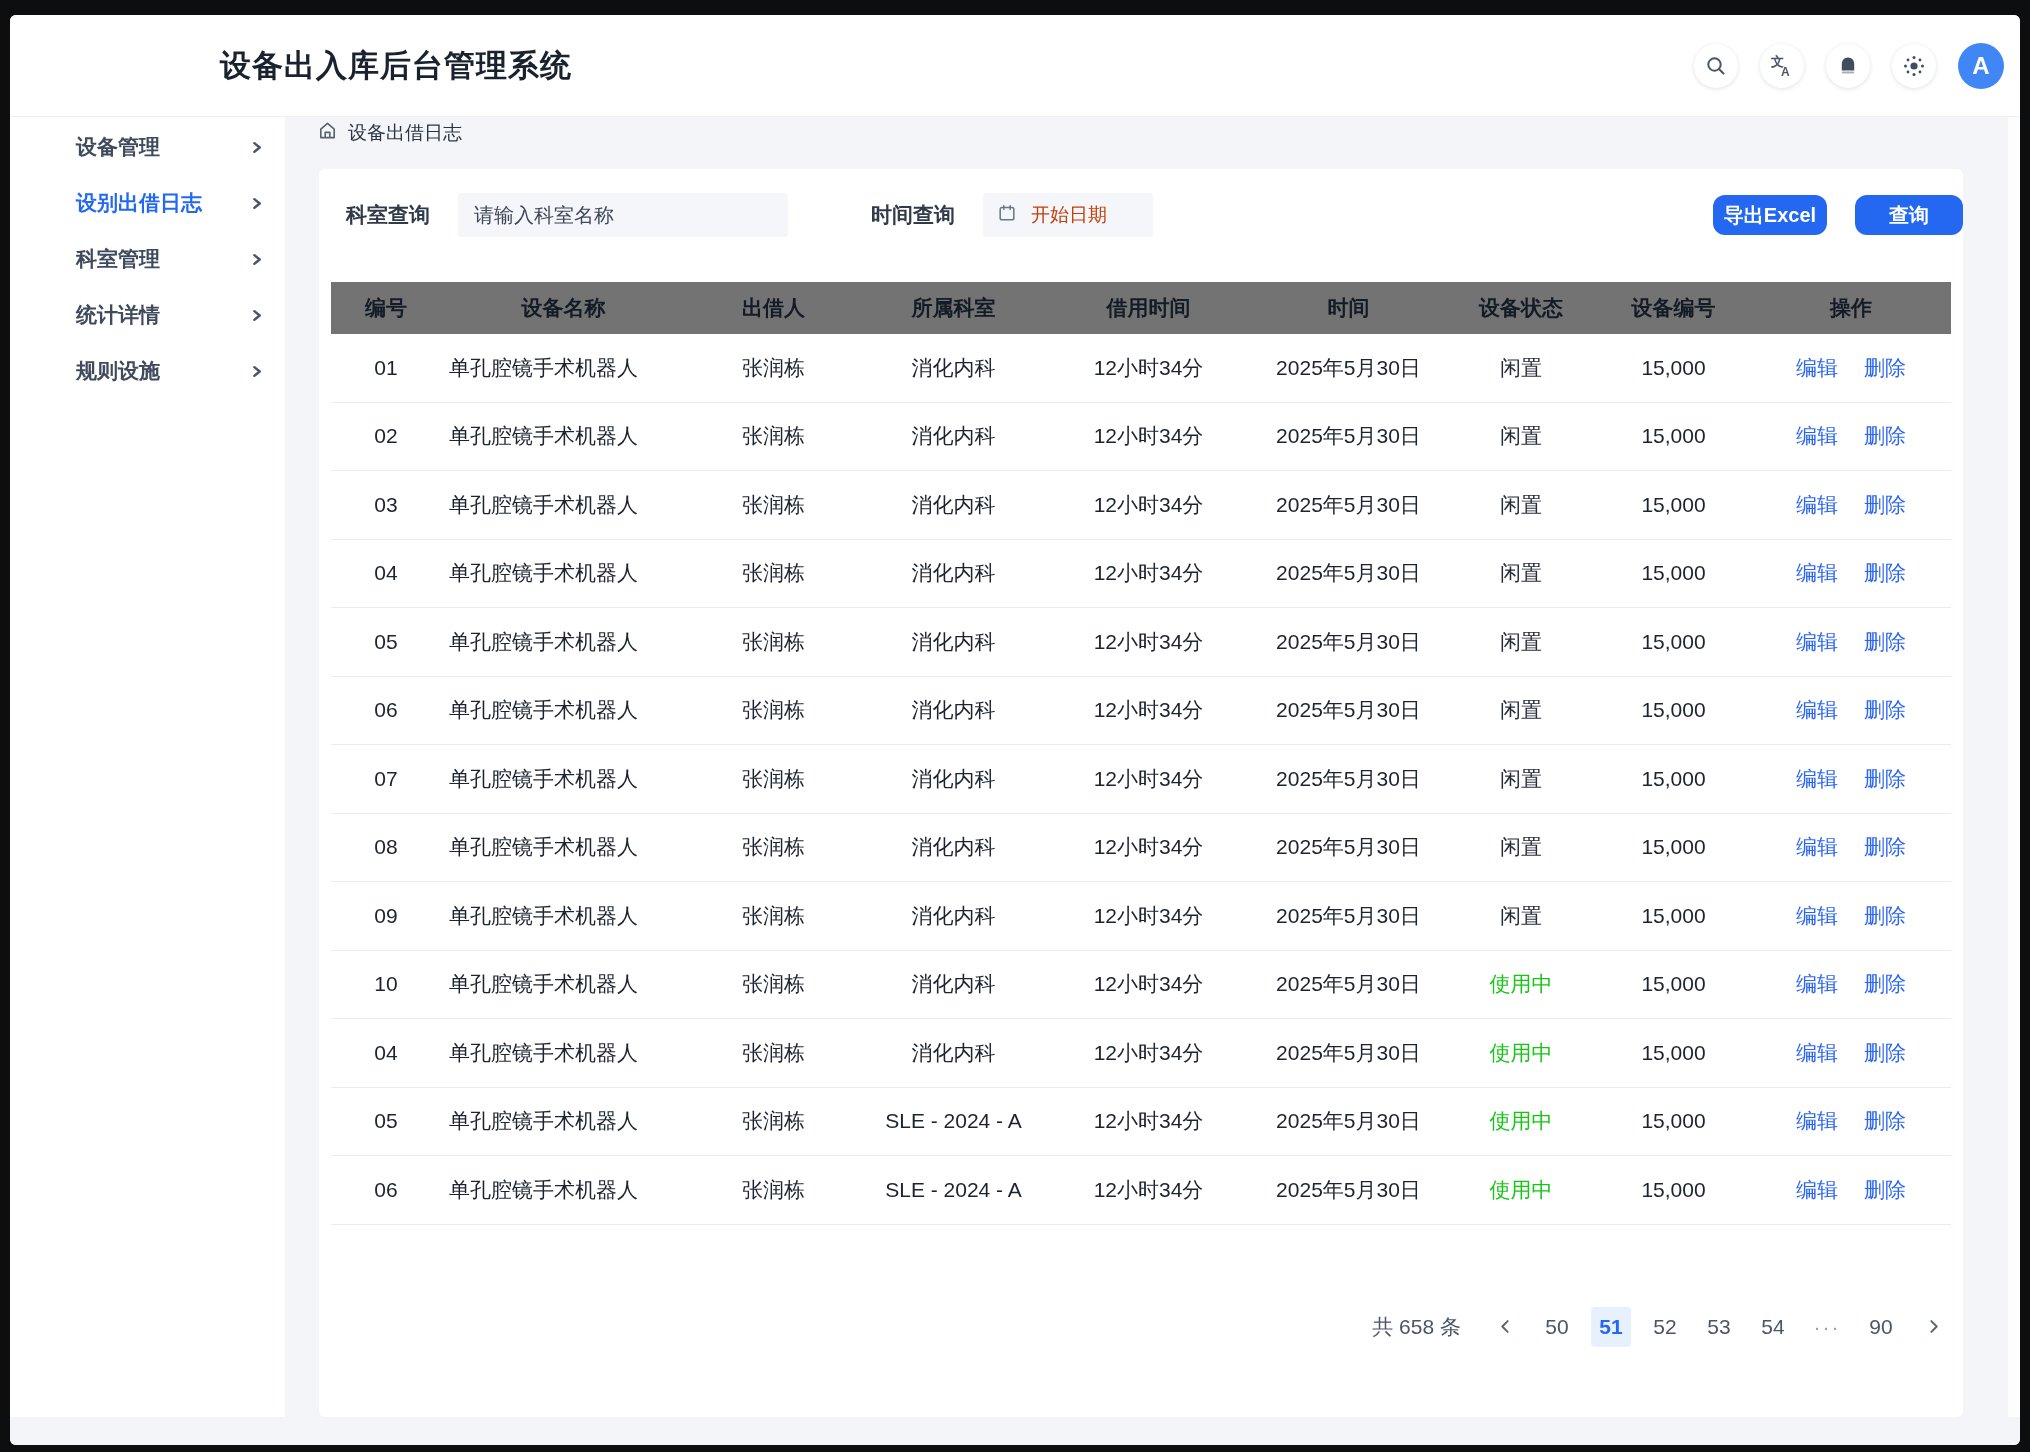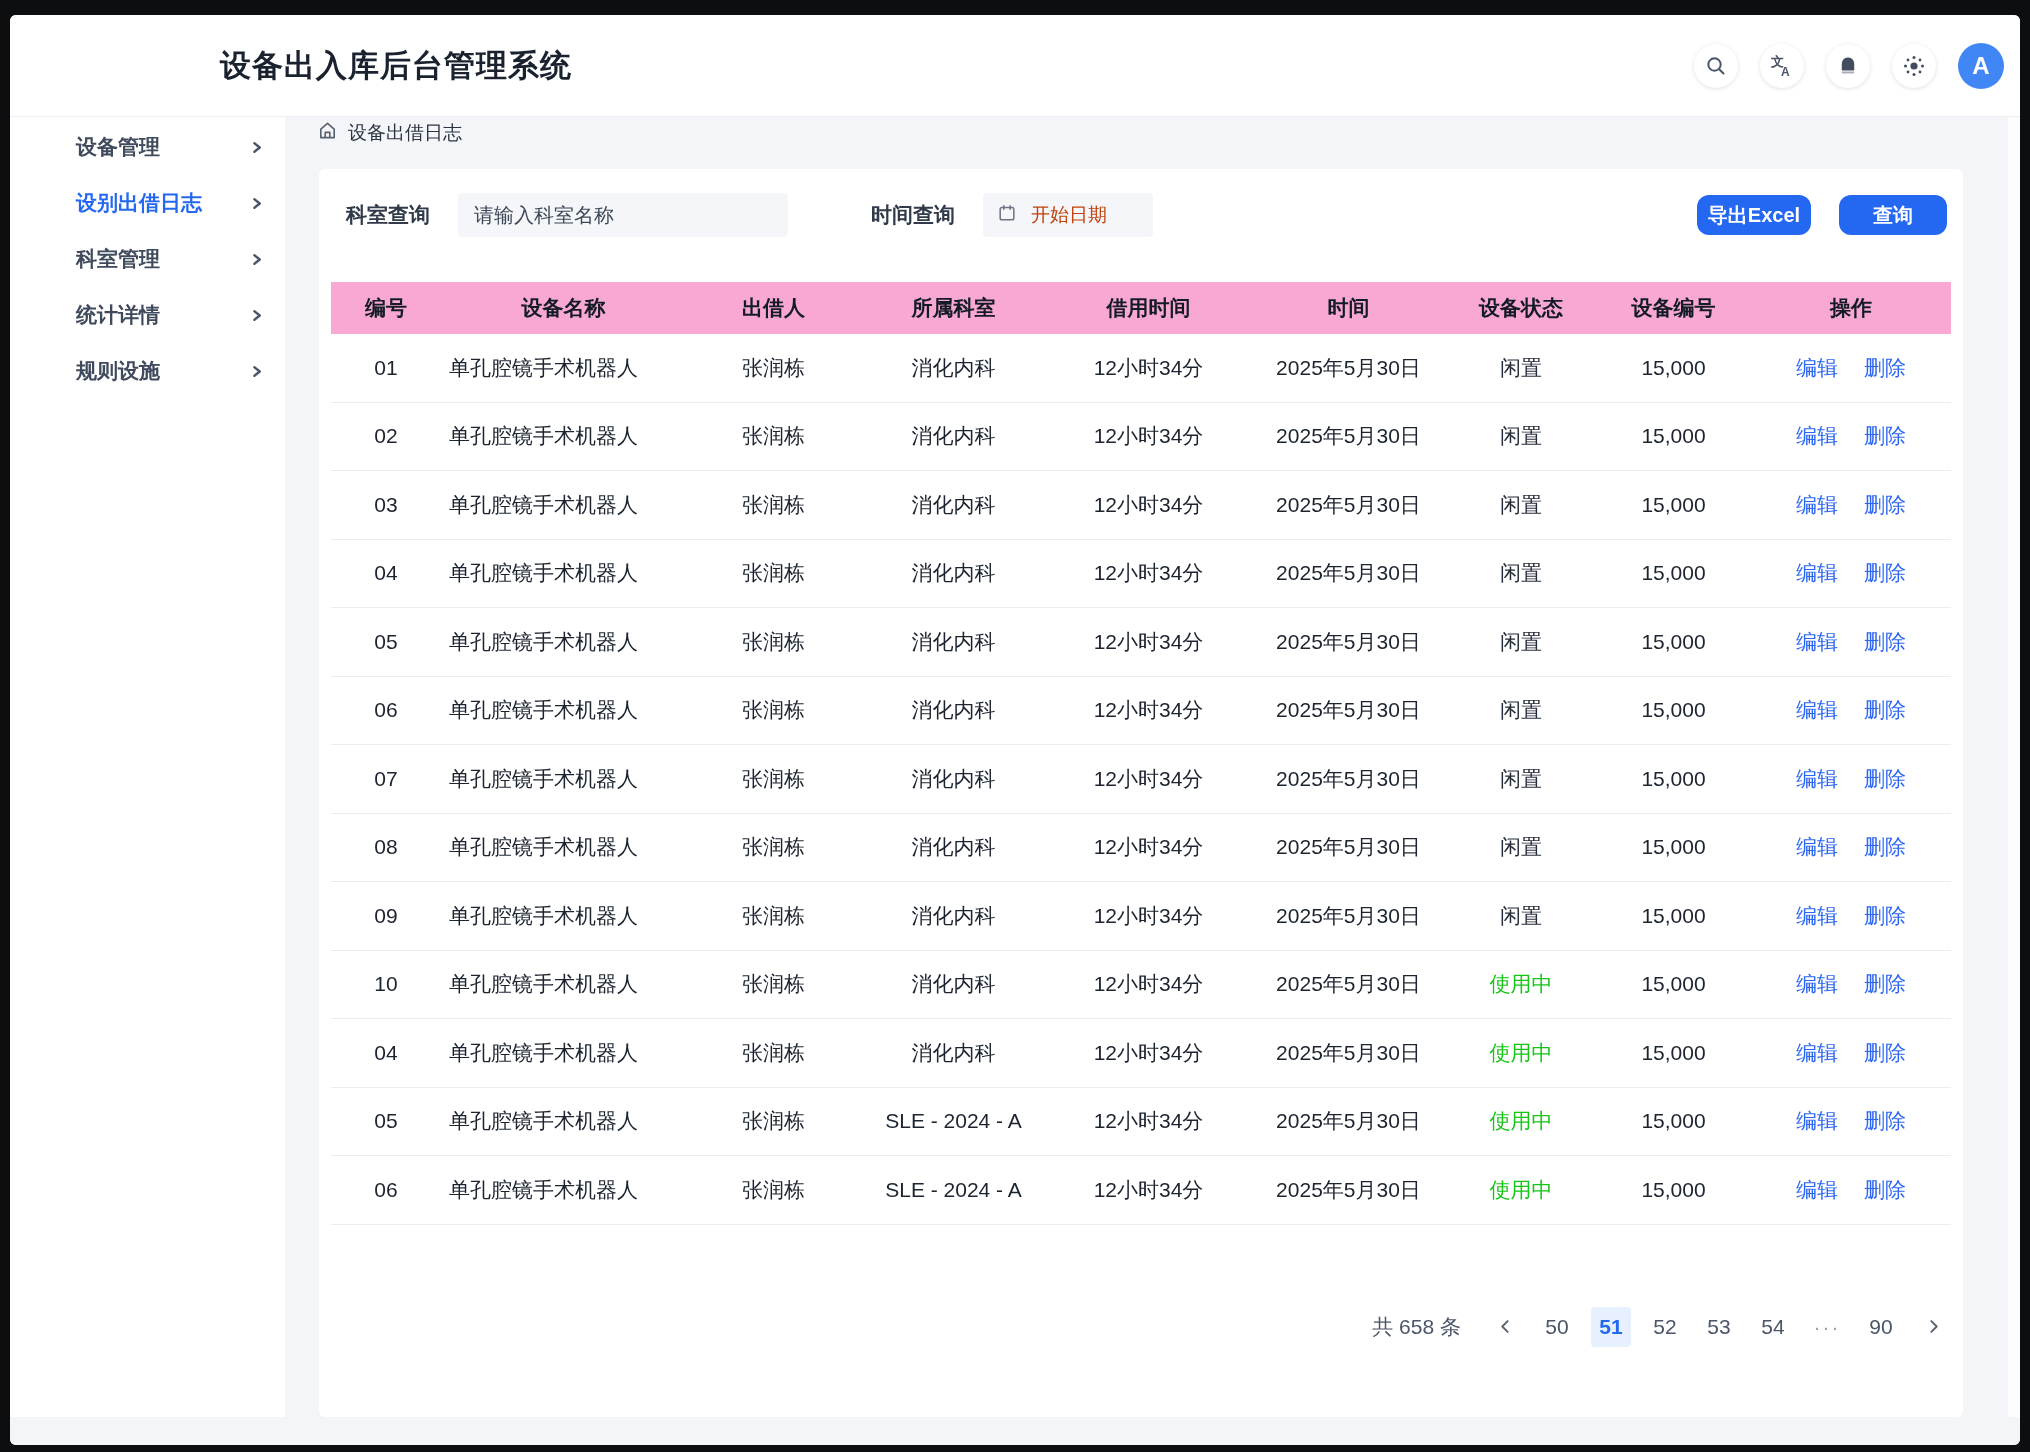--- a/index.html
+++ b/index.html
@@ -29,40 +29,40 @@
 
   .content { flex:1; padding-left:32px; position:relative; }
   .scrollstrip { position:absolute; right:0; top:0; width:12px; height:1300px; background:#fdfdfe; }
 
   .crumb { height:32px; display:flex; align-items:center; gap:10px; color:#2b3442; font-size:19px; }
 
   
   .card { margin-top:20px; margin-left:2px; width:1644px; height:1248px;
     background:#fff; border-radius:6px; overflow:hidden; }
 
-  .filters { display:flex; align-items:center; height:44px; margin:24px 16px 0 27px; }
+  .filters { display:flex; align-items:center; height:44px; margin:24px 0 0 27px; }
   .f-label { font-size:21px; font-weight:700; color:#303a49; }
   .f-input { margin-left:28px; width:330px; height:44px; background:#f5f6f9; border:none; outline:none;
     border-radius:4px; padding:0 16px; font-size:20px; color:#333c49;
     font-family:"Liberation Sans","DejaVu Sans",sans-serif; }
   .f-input::placeholder { color:#3d4757; opacity:1; }
   .f-time-label { margin-left:83px; }
   .f-date { margin-left:28px; width:170px; height:44px; background:#f5f6f9; border-radius:4px;
     display:flex; align-items:center; padding:0 14px; gap:14px; cursor:pointer; }
   .f-date span { font-size:19px; color:#c2410c; }
   .btns { margin-left:auto; display:flex; gap:28px; }
   .btn { height:40px; border:none; border-radius:12px; background:#2468f2; color:#fff;
     font-size:20px; font-weight:600; cursor:pointer; padding:0 22px;
     font-family:"Liberation Sans","DejaVu Sans",sans-serif; }
   .btn-export { width:114px; padding:0; }
   .btn-query { width:108px; padding:0; }
 
   
   .table { margin:45px 12px 0 12px; width:1620px; }
-  .t-head { display:flex; height:52px; background:#f9a8d4; align-items:center; }
+  .t-head { display:flex; height:52px; background:#737373; align-items:center; }
   .t-head .cell { font-size:21px; font-weight:700; color:#131b26; }
   .t-row { display:flex; height:68.5px; align-items:center; border-bottom:1px solid #e9edf1; }
   .cell { text-align:center; font-size:21px; color:#1c2430; flex:none; }
   .c1{width:110px;} .c2{width:245px;} .c3{width:175px;} .c4{width:185px;} .c5{width:205px;}
   .c6{width:195px;} .c7{width:150px;} .c8{width:155px;} .c9{width:200px;}
   .t-row .c2 { text-align:left; padding-left:8px; }
   .status.idle { color:#242c38; }
   .status.in_use { color:#17c517; }
   .ops { display:flex; justify-content:center; gap:26px; }
   .op-link { color:#2a65f4; cursor:pointer; font-size:21px; }

